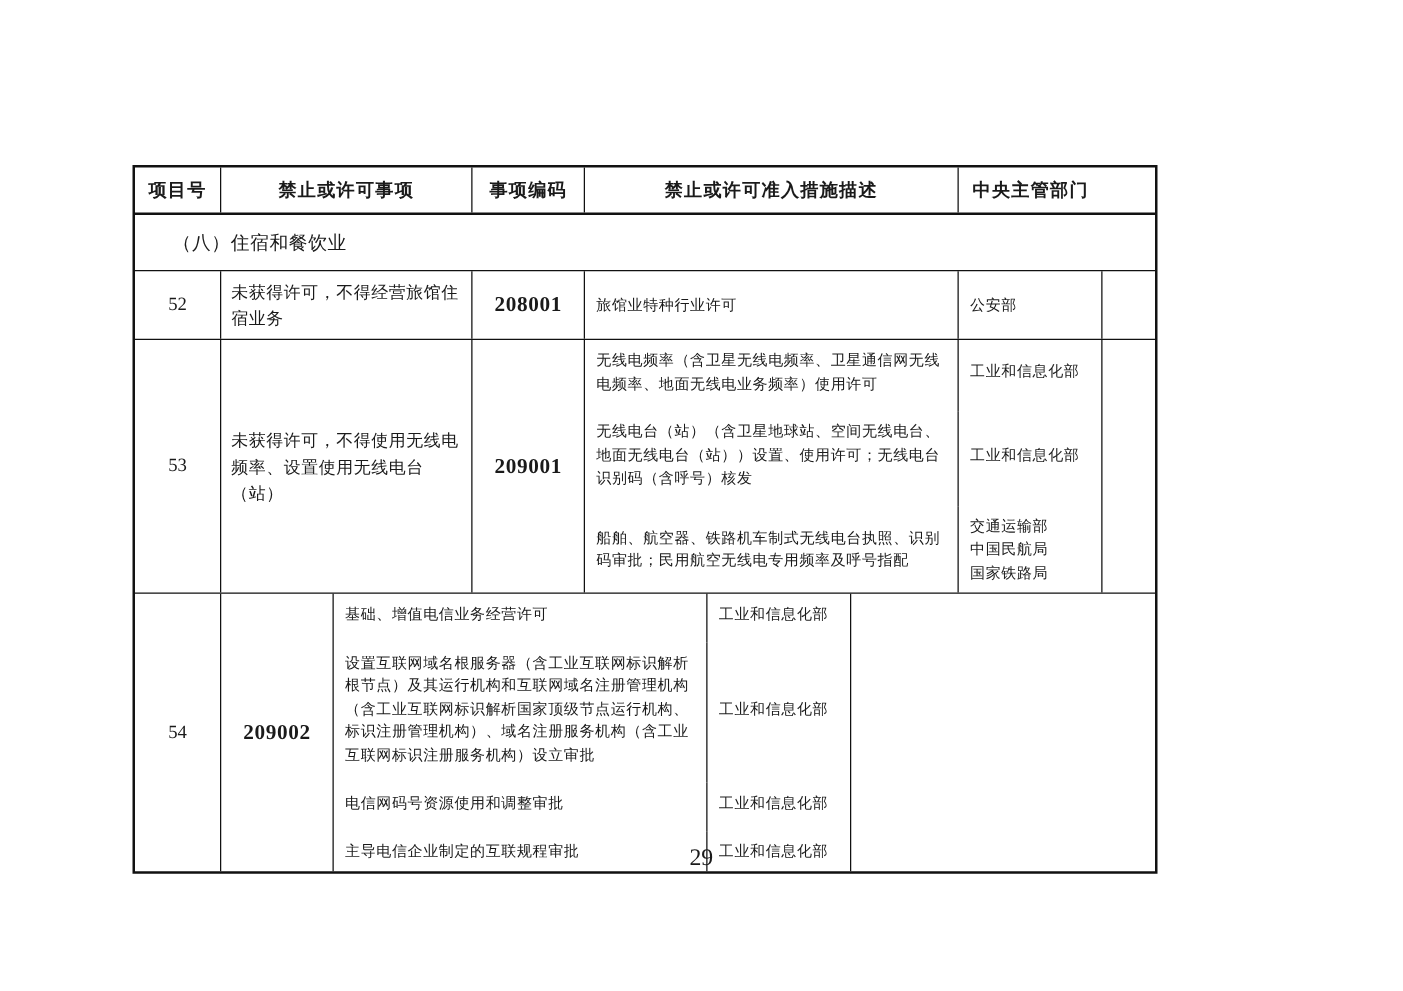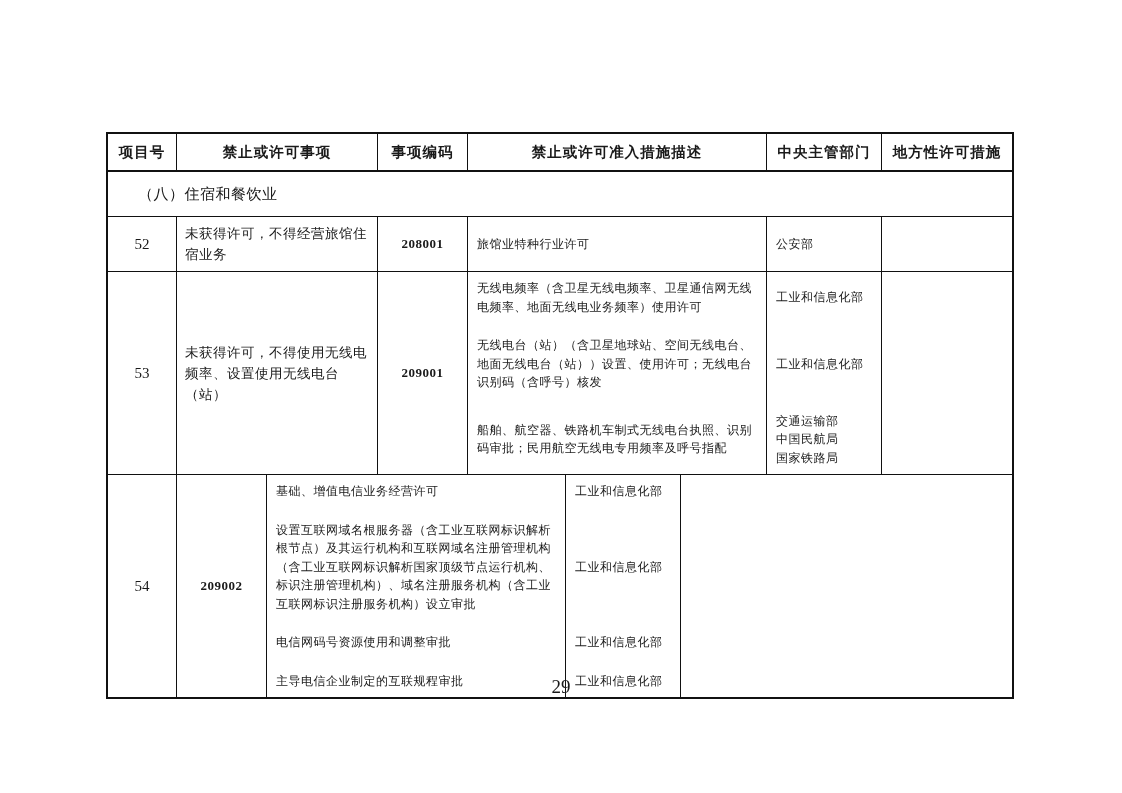--- a/index.html
+++ b/index.html
@@ -8,21 +8,21 @@
     position:relative;
     width:1122px; height:793px;
     background:#ffffff;
     font-family:"Liberation Serif", serif;
     color:#1a1a1a;
     overflow:hidden;
   }
   .doc-table {
     position:absolute;
     left:106px; top:132px;
-    width:908px;
+    width:820px;
     border:2px solid #111;
     background:#fff;
   }
   .tr { display:flex; border-bottom:1.5px solid #111; }
   .tr:last-child { border-bottom:none; }
   .tr.header-row { border-bottom:2px solid #111; }
   .td { border-right:1.5px solid #111; }
   .td:last-child { border-right:none; }
 
   
@@ -48,21 +48,21 @@
     display:flex; align-items:center;
     font-family:"Liberation Sans", sans-serif;
     font-weight:normal; font-size:15px;
     padding-left:9px; letter-spacing:0.5px;margin-left:21px;
   }
 
   .cell-center { display:flex; align-items:center; justify-content:center;text-align:right; }
   .cell-id { font-size:15px; }
   .cell-item { display:flex; align-items:center; padding:6px 8px; }
   .cell-item .item-text { font-size:13.5px; line-height:21px; letter-spacing:0.5px; }
-  .cell-code { font-size:13px; font-weight:bold; letter-spacing:0.5px;font-family:Liberation Serif, serif; }
+  .cell-code { font-size:17px; font-weight:bold; letter-spacing:0.5px;font-family:Liberation Serif, serif; }
 
   .mgroup { display:flex; }
   .mgroup:last-child { flex:1 1 auto; }
   .mtext {
     width:299px; flex:0 0 299px;
     border-right:1.5px solid #111;
     display:flex; flex-direction:column; justify-content:center;
     padding:7px 8px 13px 9px;
     font-size:12px; line-height:18.5px; letter-spacing:0.5px;
   }
@@ -92,21 +92,20 @@
 <div class="page">
 
   <div class="doc-table">
 
     <div class="tr header-row">
       <div class="td c1">项目号</div>
       <div class="td c2">禁止或许可事项</div>
       <div class="td c3">事项编码</div>
       <div class="td c4">禁止或许可准入措施描述</div>
       <div class="td c5">中央主管部门</div>
-      <div class="td c6">地方性许可措施</div>
     </div>
 
     <div class="tr section-row">
       <div class="td c6">（八）住宿和餐饮业</div>
     </div>
 
     <div class="tr row52">
       <div class="td c1 cell-center cell-id">52</div>
       <div class="td c2 cell-item">
         <div class="item-text">未获得许可，不得经营旅馆住宿业务</div>

